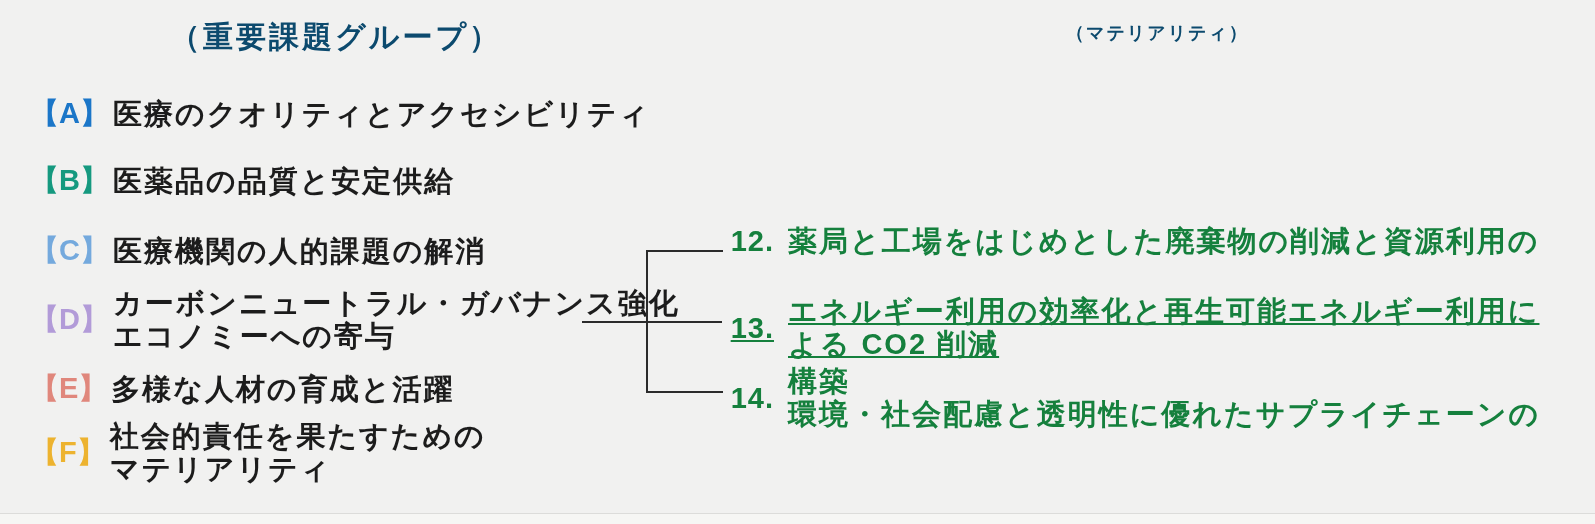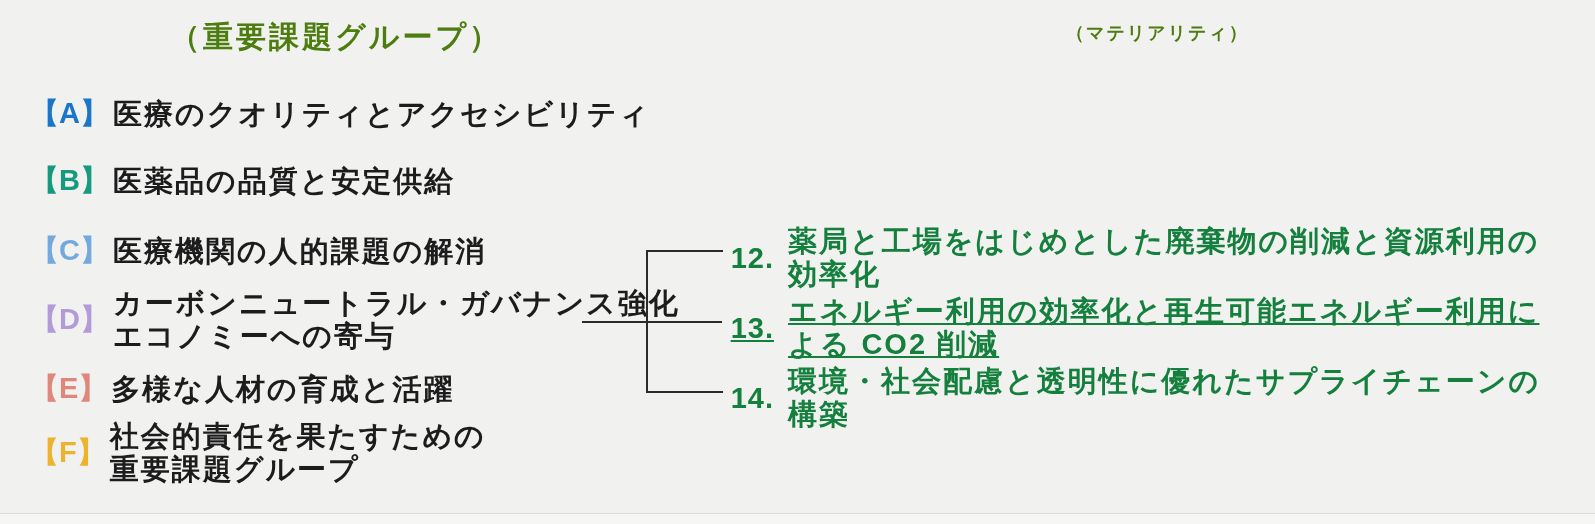--- a/index.html
+++ b/index.html
@@ -10,21 +10,21 @@
     overflow: hidden;
     font-family: "Liberation Sans", sans-serif;
     background: #f1f1f0;
   }
   .header {
     position: absolute;
     font-weight: 700;
     font-size: 30px;
     letter-spacing: 3px;
     white-space: nowrap;
-    color: #4d7c0f;
+    color: #0c4a6e;
   }
   .header-left  { left: 170px; top: 17px; }
   .header-right { left: 1066px; top: 21px; font-size: 18px; letter-spacing: 2px; }
 
   .group {
     position: absolute;
     left: 30px;
     display: flex;
     align-items: center;
     gap: 4px;
@@ -120,49 +120,48 @@
     <span class="glabel" style="color: rgb(224, 135, 124);">【E】</span>
     <span class="gtext">
       <span class="line">多様な人材の育成と活躍</span>
     </span>
   </div>
 
   <div class="group row-f">
     <span class="glabel" style="color: rgb(237, 179, 47);">【F】</span>
     <span class="gtext">
       <span class="line">社会的責任を果たすための</span>
-      <span class="line">重要課題グループ</span>
+      <span class="line">マテリアリティ</span>
     </span>
   </div>
 
   <div class="conn conn-d" style="background-color: rgb(43, 43, 43);"></div>
   <div class="conn conn-v" style="background-color: rgb(43, 43, 43);"></div>
   <div class="conn conn-12" style="background-color: rgb(43, 43, 43);"></div>
   <div class="conn conn-14" style="background-color: rgb(43, 43, 43);"></div>
 
   <div class="mat row-12">
     <span class="mnum">12.</span>
     <span class="mtext">
       <span class="line">薬局と工場をはじめとした廃棄物の削減と資源利用の</span>
-      <span class="line">効率化</span>
     </span>
   </div>
 
   <div class="mat row-13">
     <span class="mnum">13.</span>
     <span class="mtext">
       <span class="line">エネルギー利用の効率化と再生可能エネルギー利用に</span>
       <span class="line">よる CO2 削減</span>
     </span>
   </div>
 
   <div class="mat row-14">
     <span class="mnum">14.</span>
     <span class="mtext">
+      <span class="line">構築</span>
       <span class="line">環境・社会配慮と透明性に優れたサプライチェーンの</span>
-      <span class="line">構築</span>
     </span>
   </div>
 
   <div class="footer-divider" style="background-color: rgb(220, 220, 218);"></div>
   <div class="footer-band" style="background-color: rgb(246, 246, 244);"></div>
 
 </div>
 
 </body></html>

